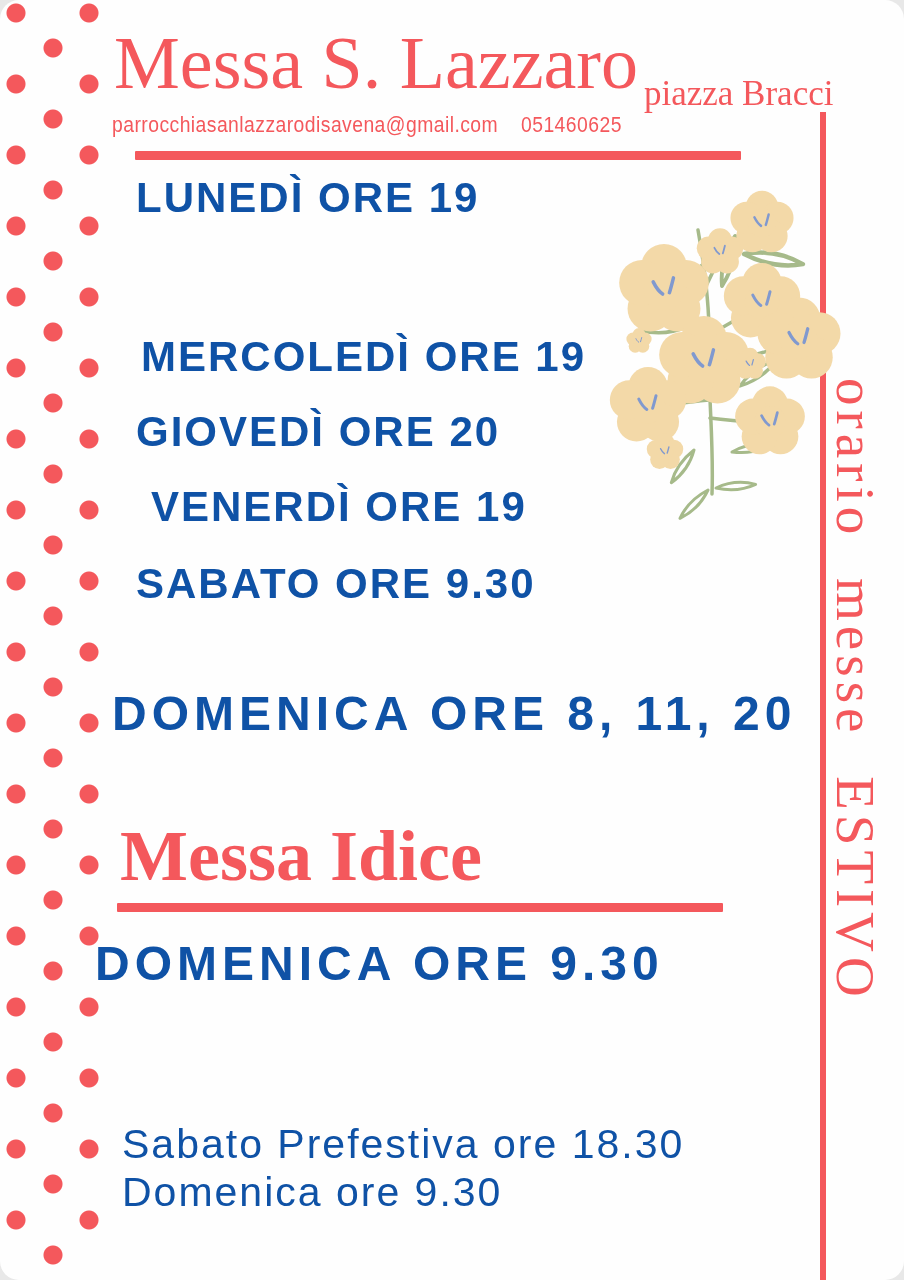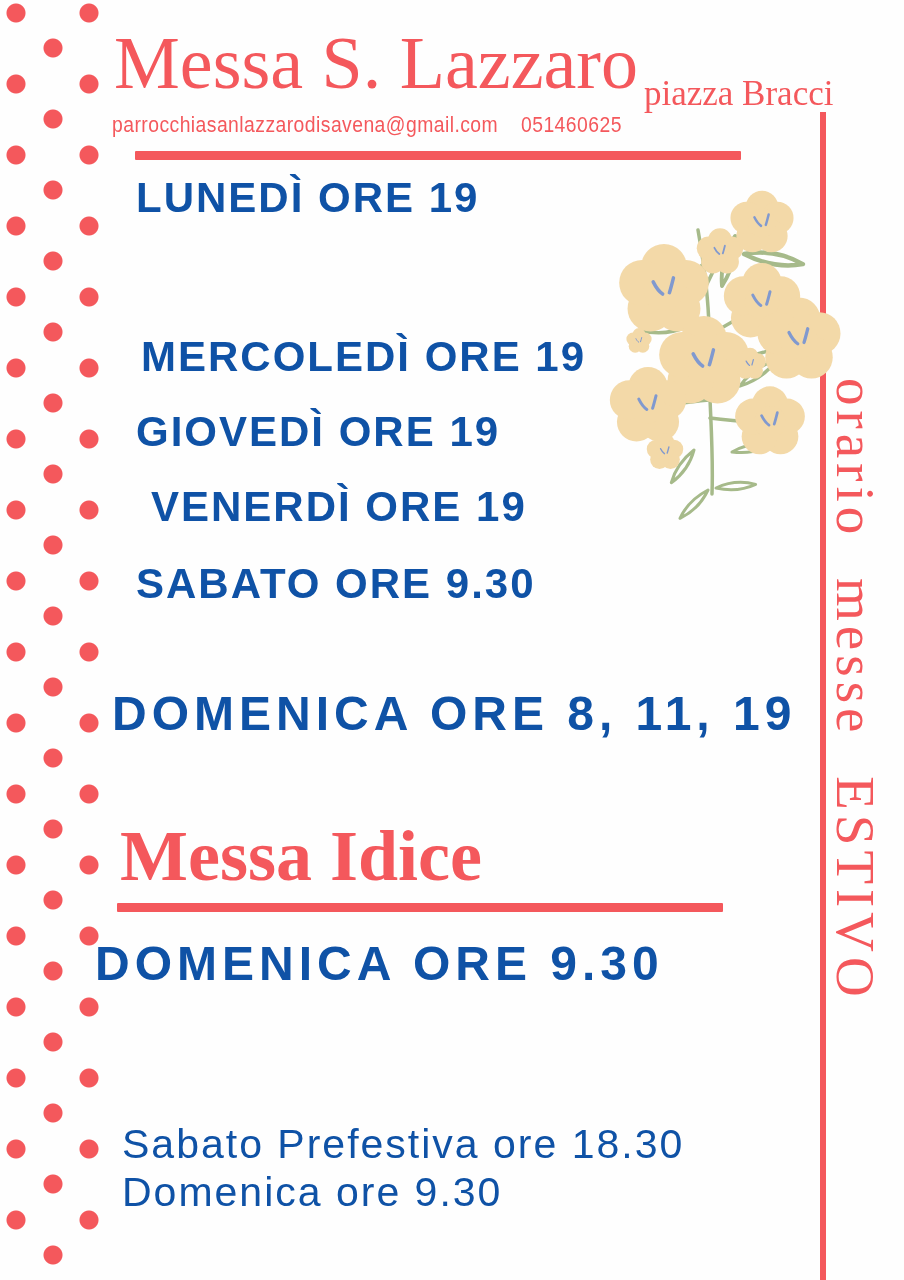--- a/index.html
+++ b/index.html
@@ -11,20 +11,21 @@
   }
   *{margin:0;padding:0;box-sizing:border-box;}
   html,body{background:#e8e8e8;}
   .poster{
     position:relative;
     width:904px;height:1280px;
     background:#fefefe;
     overflow:hidden;
     font-family:"Liberation Sans",sans-serif;
     margin:0 auto;
+    border-radius:19px;
   }
   
   .dots{
     position:absolute;left:0;top:0;bottom:0;width:106px;
     background-image:
       radial-gradient(circle at 16px 13px, var(--coral) 9px, transparent 10px),
       radial-gradient(circle at 53px 48px, var(--coral) 9px, transparent 10px);
     background-size:73px 71px,73px 71px;
   }
   .serif{font-family:"Liberation Serif","DejaVu Serif",serif;}
@@ -66,24 +67,24 @@
 
   <h1 class="abs serif page-title">Messa S. Lazzaro</h1>
   <div class="abs serif location">piazza Bracci</div>
   <div class="abs contact">
     <span>parrocchiasanlazzarodisavena@gmail.com</span><span class="phone">051460625</span>
   </div>
   <div class="rule rule-1"></div>
 
   <div class="abs day" style="left:136px;top:177px">LUNEDÌ ORE 19</div>
   <div class="abs day" style="left:141px;top:336px">MERCOLEDÌ ORE 19</div>
-  <div class="abs day" style="left:136px;top:411px">GIOVEDÌ ORE 19</div>
+  <div class="abs day" style="left:136px;top:411px">GIOVEDÌ ORE 20</div>
   <div class="abs day" style="left:151px;top:486px">VENERDÌ ORE 19</div>
   <div class="abs day" style="left:136px;top:563px">SABATO ORE 9.30</div>
-  <div class="abs sunday" style="left:112px;top:690px">DOMENICA ORE 8, 11, 19</div>
+  <div class="abs sunday" style="left:112px;top:690px">DOMENICA ORE 8, 11, 20</div>
 
   <h2 class="abs serif idice-title">Messa Idice</h2>
   <div class="rule rule-2"></div>
   <div class="abs sunday" style="left:95px;top:940px">DOMENICA ORE 9.30</div>
 
   <div class="abs light-line" style="left:122px;top:1124px">Sabato Prefestiva ore 18.30</div>
   <div class="abs light-line" style="left:122px;top:1172px">Domenica ore 9.30</div>
 
   <div class="v-rule"></div>
   <div class="v-label">orario messe ESTIVO</div>

